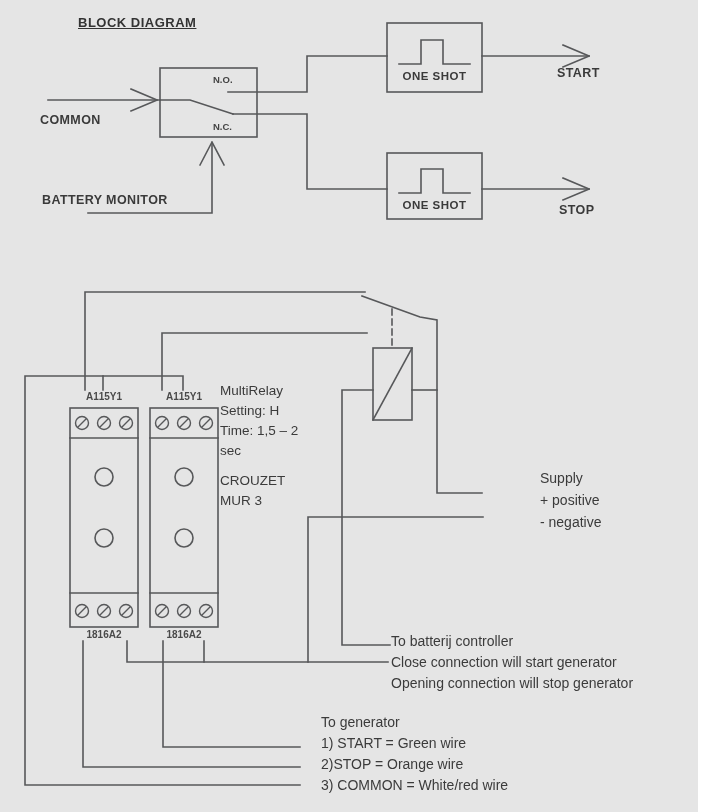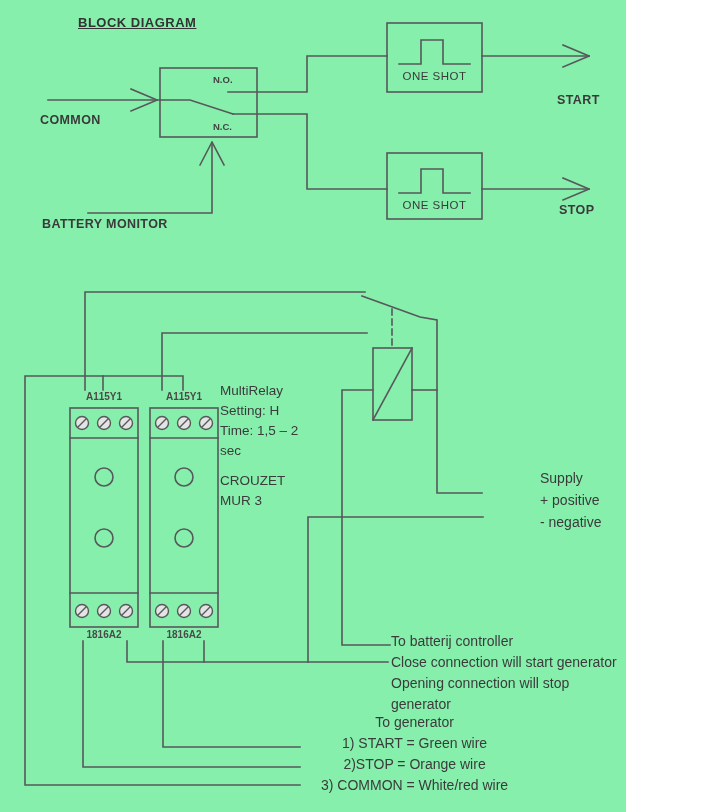--- a/index.html
+++ b/index.html
@@ -1,28 +1,28 @@
 <!DOCTYPE html>
 <html><head>
 <meta charset="utf-8">
 <style>
   html,body{margin:0;padding:0;background:#ffffff;}
   .page{
     position:relative;
-    width:626px;height:812px;
-    background:#86efac;
+    width:698px;height:812px;
+    background:#e5e5e5;
     font-family:"Liberation Sans", sans-serif;
     color:#3b3b3b;
     overflow:hidden;
   }
   .lbl{position:absolute;white-space:pre;}
   .title{font-size:13px;font-weight:700;text-decoration:underline;letter-spacing:.5px;color:#333;}
   .blk{font-size:12.5px;font-weight:600;letter-spacing:.4px;color:#3a3a3a;}
   .contact{font-size:9.5px;font-weight:600;color:#444;}
-  .oneshot{font-size:11.5px;font-weight:400;letter-spacing:.5px;color:#3a3a3a;text-align:center;}
+  .oneshot{font-size:11.5px;font-weight:700;letter-spacing:.5px;color:#3a3a3a;text-align:center;}
   .termrow{position:absolute;display:flex;justify-content:center;width:68px;
            font-size:10px;font-weight:600;color:#4a4a4a;}
   .note{position:absolute;font-size:13.5px;line-height:20px;color:#3b3b3b;}
   .note2{position:absolute;font-size:14px;line-height:21px;color:#3b3b3b;}
   .note2.supply{line-height:22px;}
   svg{position:absolute;left:0;top:0;}
 </style>
 </head>
 <body>
 
@@ -101,26 +101,26 @@
       <path d="M373 420 L412 348"></path>
       <path d="M373 390 H342 V645 H390"></path>
       <path d="M412 390 H437"></path>
       <path d="M362 296 L420 317 L437 320 V493 H482"></path>
       <path d="M392 309 V346" stroke-dasharray="6 4"></path>
     </g>
   </svg>
 
   <div class="lbl title" style="left:78px;top:15px;">BLOCK DIAGRAM</div>
   <div class="lbl blk" style="left:40px;top:113px;">COMMON</div>
-  <div class="lbl blk" style="left:42px;top:193px;margin-top:24px;">BATTERY MONITOR</div>
+  <div class="lbl blk" style="left:42px;top:193px;">BATTERY MONITOR</div>
   <div class="lbl contact" style="left:213px;top:74px;">N.O.</div>
   <div class="lbl contact" style="left:213px;top:121px;">N.C.</div>
   <div class="lbl oneshot" style="left:387px;top:70px;width:95px;">ONE SHOT</div>
   <div class="lbl oneshot" style="left:387px;top:199px;width:95px;">ONE SHOT</div>
-  <div class="lbl blk" style="left:557px;top:66px;margin-top:27px;">START</div>
+  <div class="lbl blk" style="left:557px;top:66px;">START</div>
   <div class="lbl blk" style="left:559px;top:203px;">STOP</div>
 
   <div class="termrow" style="left:70px;top:391px;">
     <span>A1</span>
     <span>15</span>
     <span>Y1</span>
   </div>
   <div class="termrow" style="left:150px;top:391px;">
     <span>A1</span>
     <span>15</span>
@@ -150,20 +150,20 @@
   <div class="note2 supply" style="left:496px;top:467px;margin-left:44px;">
     <div>Supply</div>
     <div>+ positive</div>
     <div>- negative</div>
   </div>
   <div class="note2" style="left:391px;top:631px;">
     <div>To batterij controller</div>
     <div>Close connection will start generator</div>
     <div>Opening connection will stop generator</div>
   </div>
-  <div class="note2" style="left:321px;top:712px;text-align:center;">
+  <div class="note2" style="left:321px;top:712px;">
     <div>To generator</div>
     <div>1) START = Green wire</div>
     <div>2)STOP = Orange wire</div>
     <div>3) COMMON = White/red wire</div>
   </div>
 
 </div>
 
 </body></html>

